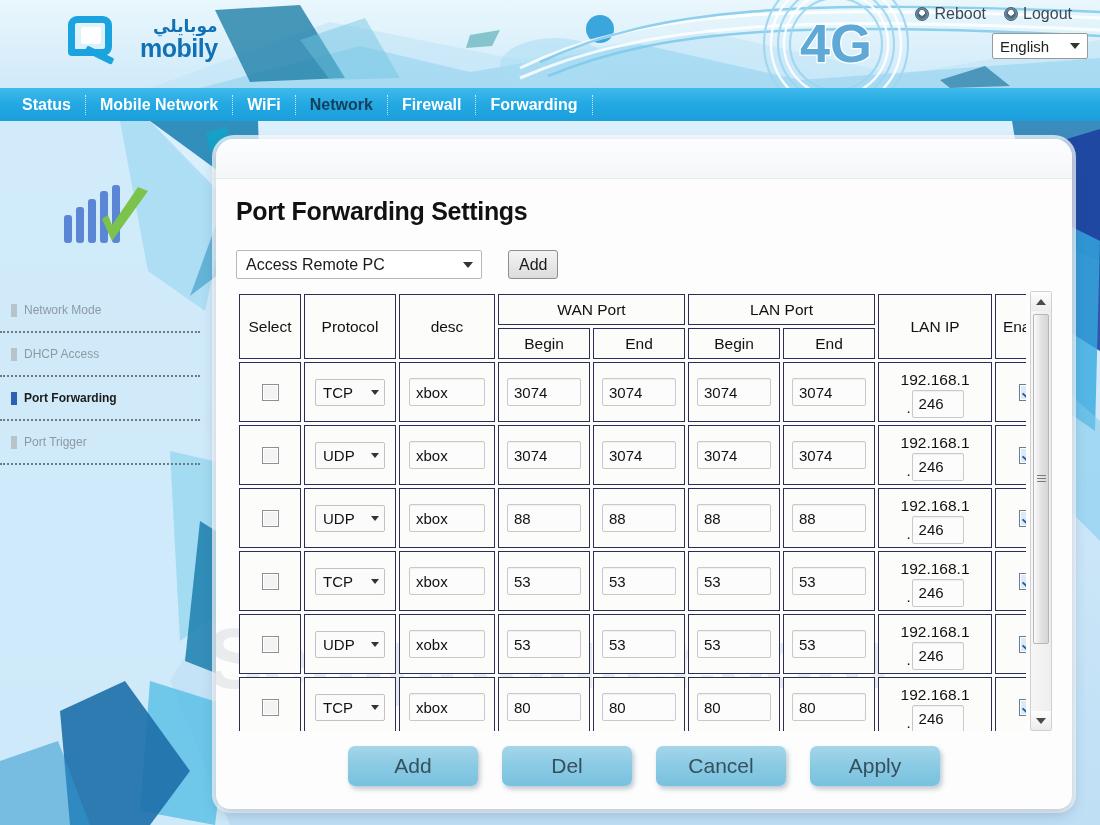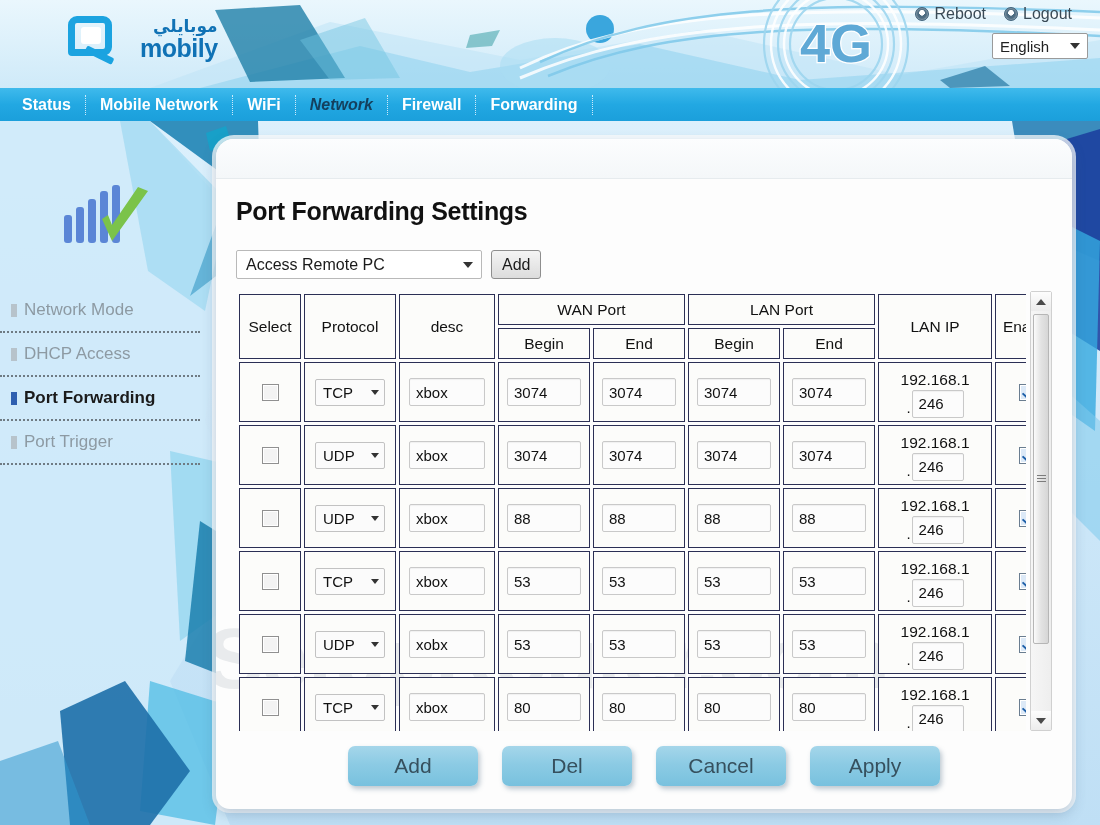--- a/index.html
+++ b/index.html
@@ -81,21 +81,21 @@
   
   #navbar {
     position: absolute; left: 0; top: 88px; width: 1100px; height: 33px;
     background: linear-gradient(180deg, #3fbaec 0%, #22a8e2 50%, #1b9fdb 100%);
     display: flex; align-items: center; padding-left: 8px; z-index: 4;
   }
   .nav-item {
     position: relative; font-size: 16px; font-weight: bold; color: #ffffff;
     padding: 0 14px; cursor: pointer; line-height: 33px; white-space: nowrap;
   }
-  .nav-item.active { color: #14405e; font-style: italic; }
+  .nav-item.active { color: #14405e; }
   .nav-sep {
     width: 0; border-left: 1px dotted #cdeafb; height: 20px;
   }
   #nav-tail { flex: 1; }
 
   
   #decor { position: absolute; left: 0; top: 121px; width: 1100px; height: 704px; overflow: hidden; }
 
   
   #sidebar {
@@ -108,21 +108,21 @@
   .menu-item {
     position: relative; height: 44px; display: flex; align-items: center;
     padding-left: 11px; cursor: pointer;
     border-bottom: 2px dotted #6f7b83;
     margin-right: 12px;
   }
   .menu-bullet {
     width: 6px; height: 13px; background: #b7c3cb; margin-right: 7px; flex: none;
   }
   .menu-item.active .menu-bullet { background: #2e5fb0; }
-  .menu-label { font-size: 17px; color: #8d9aa3; }
+  .menu-label { font-size: 12px; color: #8d9aa3; }
   .menu-item.active .menu-label { color: #1b1b1b; font-weight: bold; }
 
   
   #panel {
     position: absolute; left: 216px; top: 139px; width: 856px; height: 670px;
     background: #fdfdfd; border-radius: 18px 18px 14px 14px;
     box-shadow: 0 5px 14px rgba(60,90,120,.30), 0 0 0 4px rgba(255,255,255,.75);
     z-index: 5; overflow: hidden;
   }
   #panel-top-strip {
@@ -135,21 +135,21 @@
     font-size: 86px; color: rgba(120,135,148,.15); font-weight: bold;
     letter-spacing: -2px; pointer-events: none; z-index: 1; white-space: nowrap;
   }
   #panel-body {
     position: absolute; left: 0; top: 40px; width: 856px; height: 590px;
     padding: 18px 0 0 20px; z-index: 2;
   }
   #page-title {
     font-size: 25px; font-weight: bold; color: #111; letter-spacing: -0.3px;
   }
-  #toolbar-row { margin-top: 24px; display: flex; align-items: flex-end; gap: 9px; }
+  #toolbar-row { margin-top: 24px; display: flex; align-items: flex-end; gap: 26px; }
   .sel-box {
     width: 246px; height: 29px; background: #fff; border: 1px solid #b9b9b9;
     border-radius: 2px; display: flex; align-items: center;
     justify-content: space-between; padding: 0 8px 0 9px;
     font-size: 16px; color: #1a1a1a; cursor: pointer;
   }
   .btn-add-small {
     height: 29px; min-width: 46px; padding: 0 10px;
     background: linear-gradient(180deg,#f4f4f4,#dcdcdc);
     border: 1px solid #8e8e8e; border-radius: 3px;

